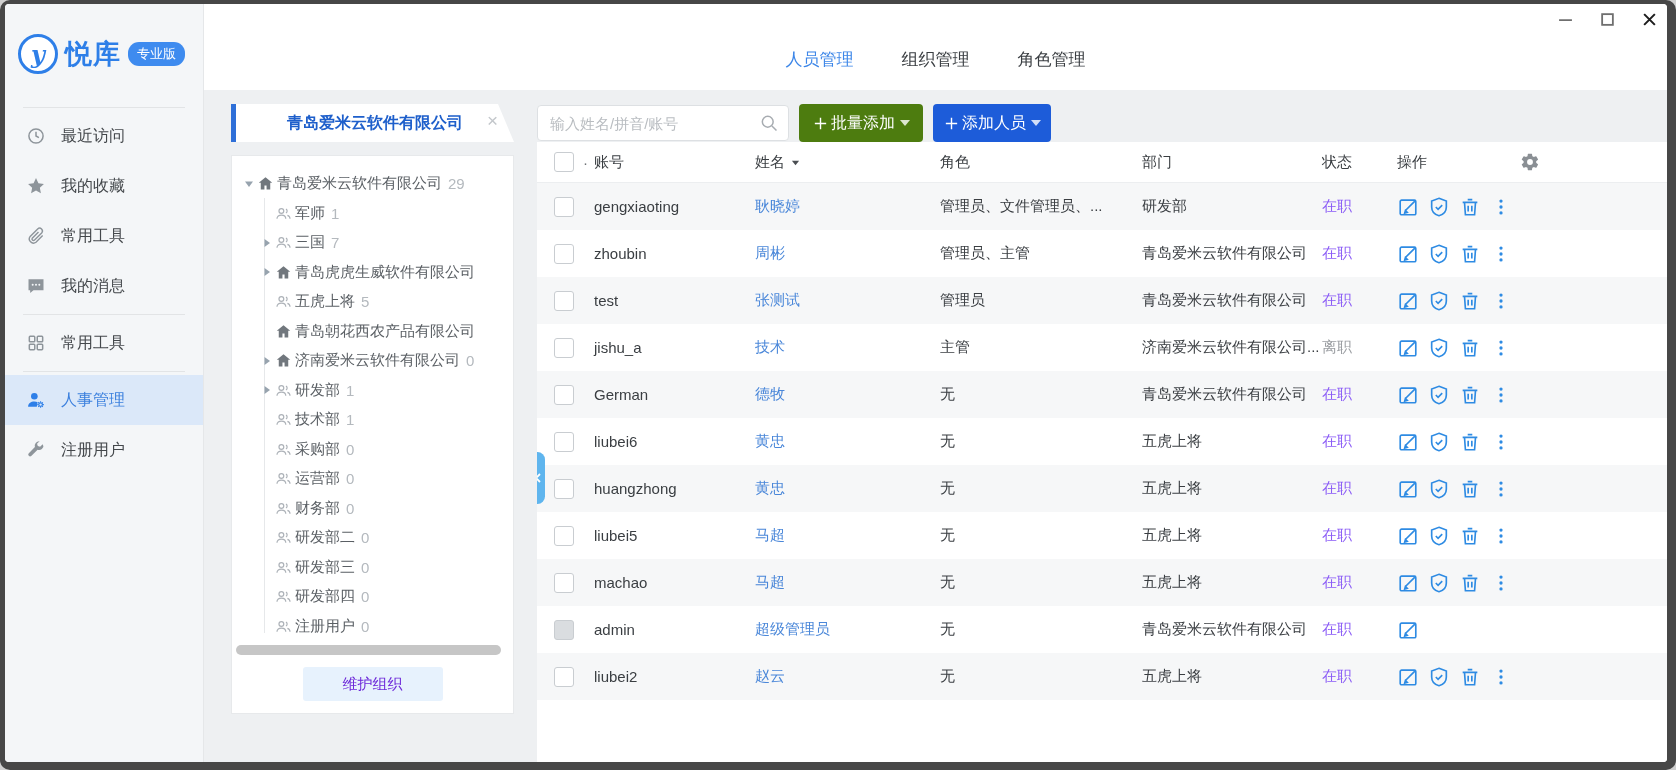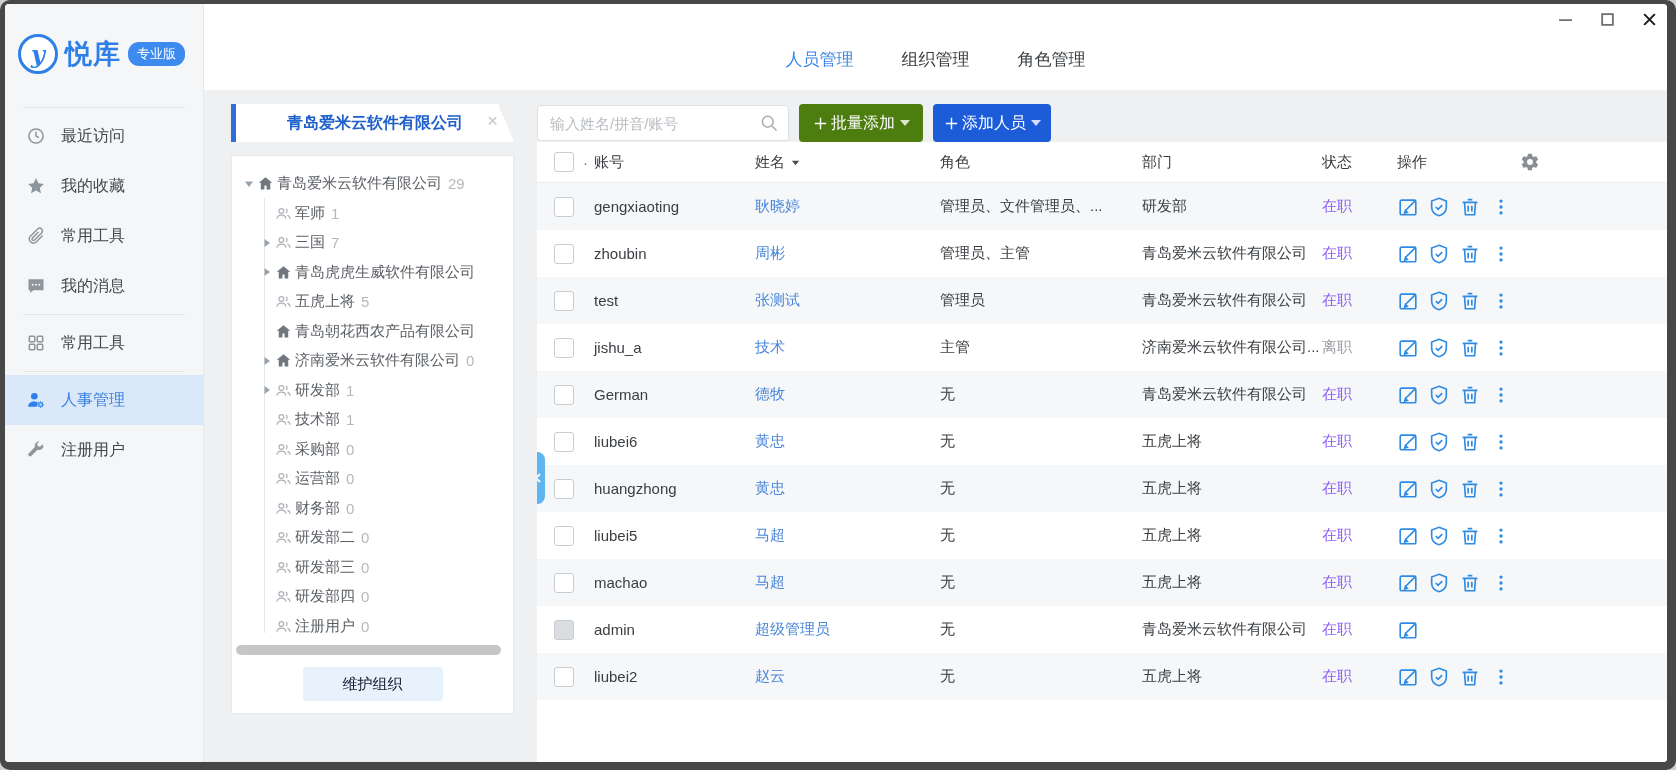--- a/index.html
+++ b/index.html
@@ -41,21 +41,21 @@
   .tree{flex:1;padding:13px 0 0 10px;position:relative;overflow:hidden;font-size:15px;color:#5A5F64;}
   .tree::before{content:"";position:absolute;left:32px;top:42px;bottom:8px;width:1px;background:#E6E8EA;}
   .t-row{height:29.5px;display:flex;align-items:center;white-space:nowrap;cursor:pointer;position:relative;z-index:1;}
   .t-caret{width:13px;display:flex;align-items:center;color:#97A3AE;flex-shrink:0;}
   .t-ic{display:flex;align-items:center;margin-right:3px;flex-shrink:0;}
   .t-ic.home{color:#71777D;}
   .t-ic.group{color:#ADB2B8;}
   .t-count{color:#B4B9BE;margin-left:6px;}
   .h-scrollbar{height:10px;margin:4px 4px 4px 4px;flex-shrink:0;}
   .h-thumb{height:10px;width:97%;background:#C6C6C6;border-radius:5px;cursor:pointer;}
-  .maintain-btn{width:140px;height:34px;margin:8px auto 12px;background:#E7F2FD;color:#0f172a;font-size:15px;border:none;border-radius:3px;
+  .maintain-btn{width:140px;height:34px;margin:8px auto 12px;background:#E7F2FD;color:#6d28d9;font-size:15px;border:none;border-radius:3px;
     display:flex;align-items:center;justify-content:center;cursor:pointer;flex-shrink:0;font-family:inherit;}
 
   
   .right-col{flex:1;display:flex;flex-direction:column;min-width:0;}
   .toolbar{height:38px;display:flex;justify-content:flex-start;align-items:center;margin-right:117px;flex-shrink:0;}
   .search-wrap{position:relative;width:252px;height:36px;margin-right:10px;}
   .search-input{width:100%;height:100%;border:1px solid #DDE0E3;border-radius:4px;padding:0 38px 0 12px;font-size:15px;color:#333;
     box-sizing:border-box;background:#fff;outline:none;font-family:inherit;}
   .search-input::placeholder{color:#B9BDC1;}
   .search-ic{position:absolute;right:10px;top:8px;color:#A7ACB1;pointer-events:none;}

